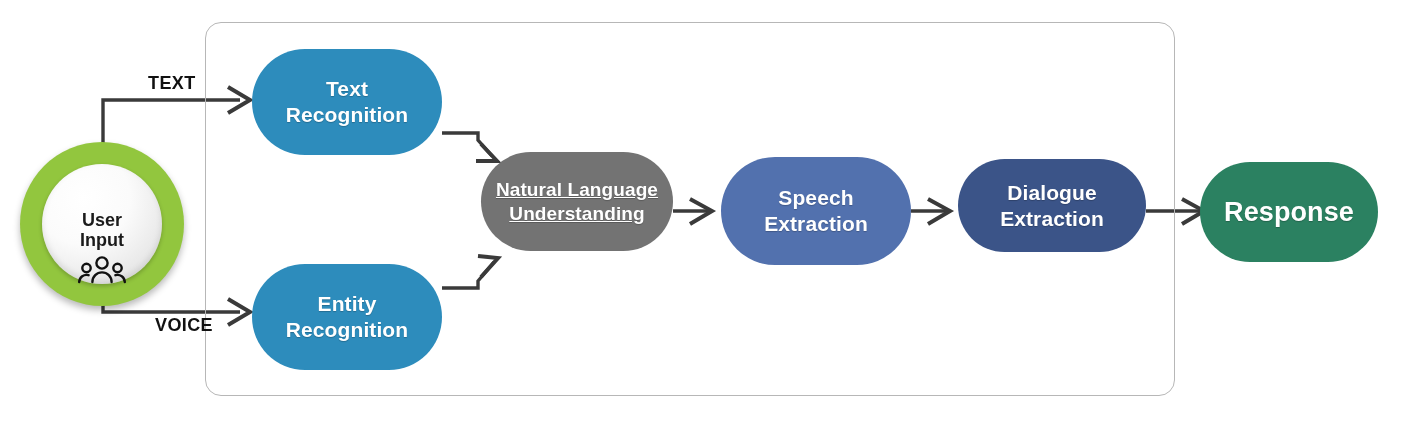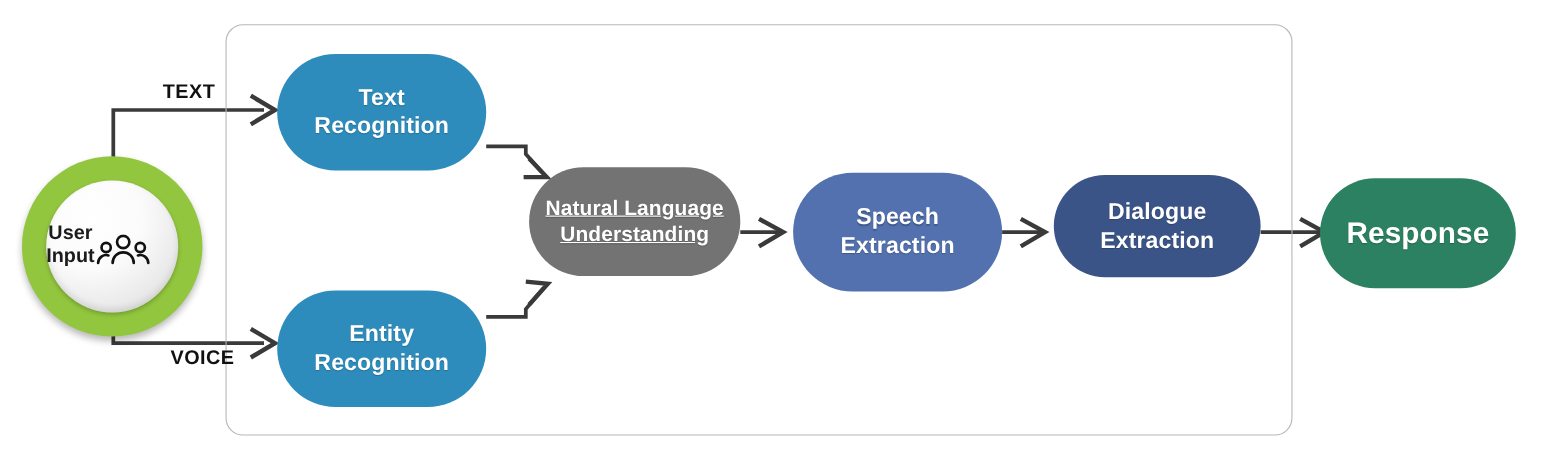--- a/index.html
+++ b/index.html
@@ -108,23 +108,23 @@
     box-shadow: 0 4px 7px rgba(0,0,0,0.28);
   }
   .user-disc {
     position: absolute;
     left: 22px; top: 22px;
     width: 120px; height: 120px;
     border-radius: 50%;
     background: radial-gradient(circle at 34% 28%, #ffffff 0%, #fbfbfb 40%, #e6e6e6 78%, #d6d6d6 100%);
     box-shadow: inset 0 -3px 6px rgba(0,0,0,0.10), 0 2px 4px rgba(0,0,0,0.22);
     display: flex;
-    flex-direction: row;
+    flex-direction: column;
     align-items: center;
-    justify-content: flex-start;
+    justify-content: flex-end;
   }
   .user-label {
     color: #1b1b1b;
     font-weight: bold;
     font-size: 18px;
     line-height: 1.14;
     text-align: center;
     margin-top: -4px;
   }
   .user-icon {

